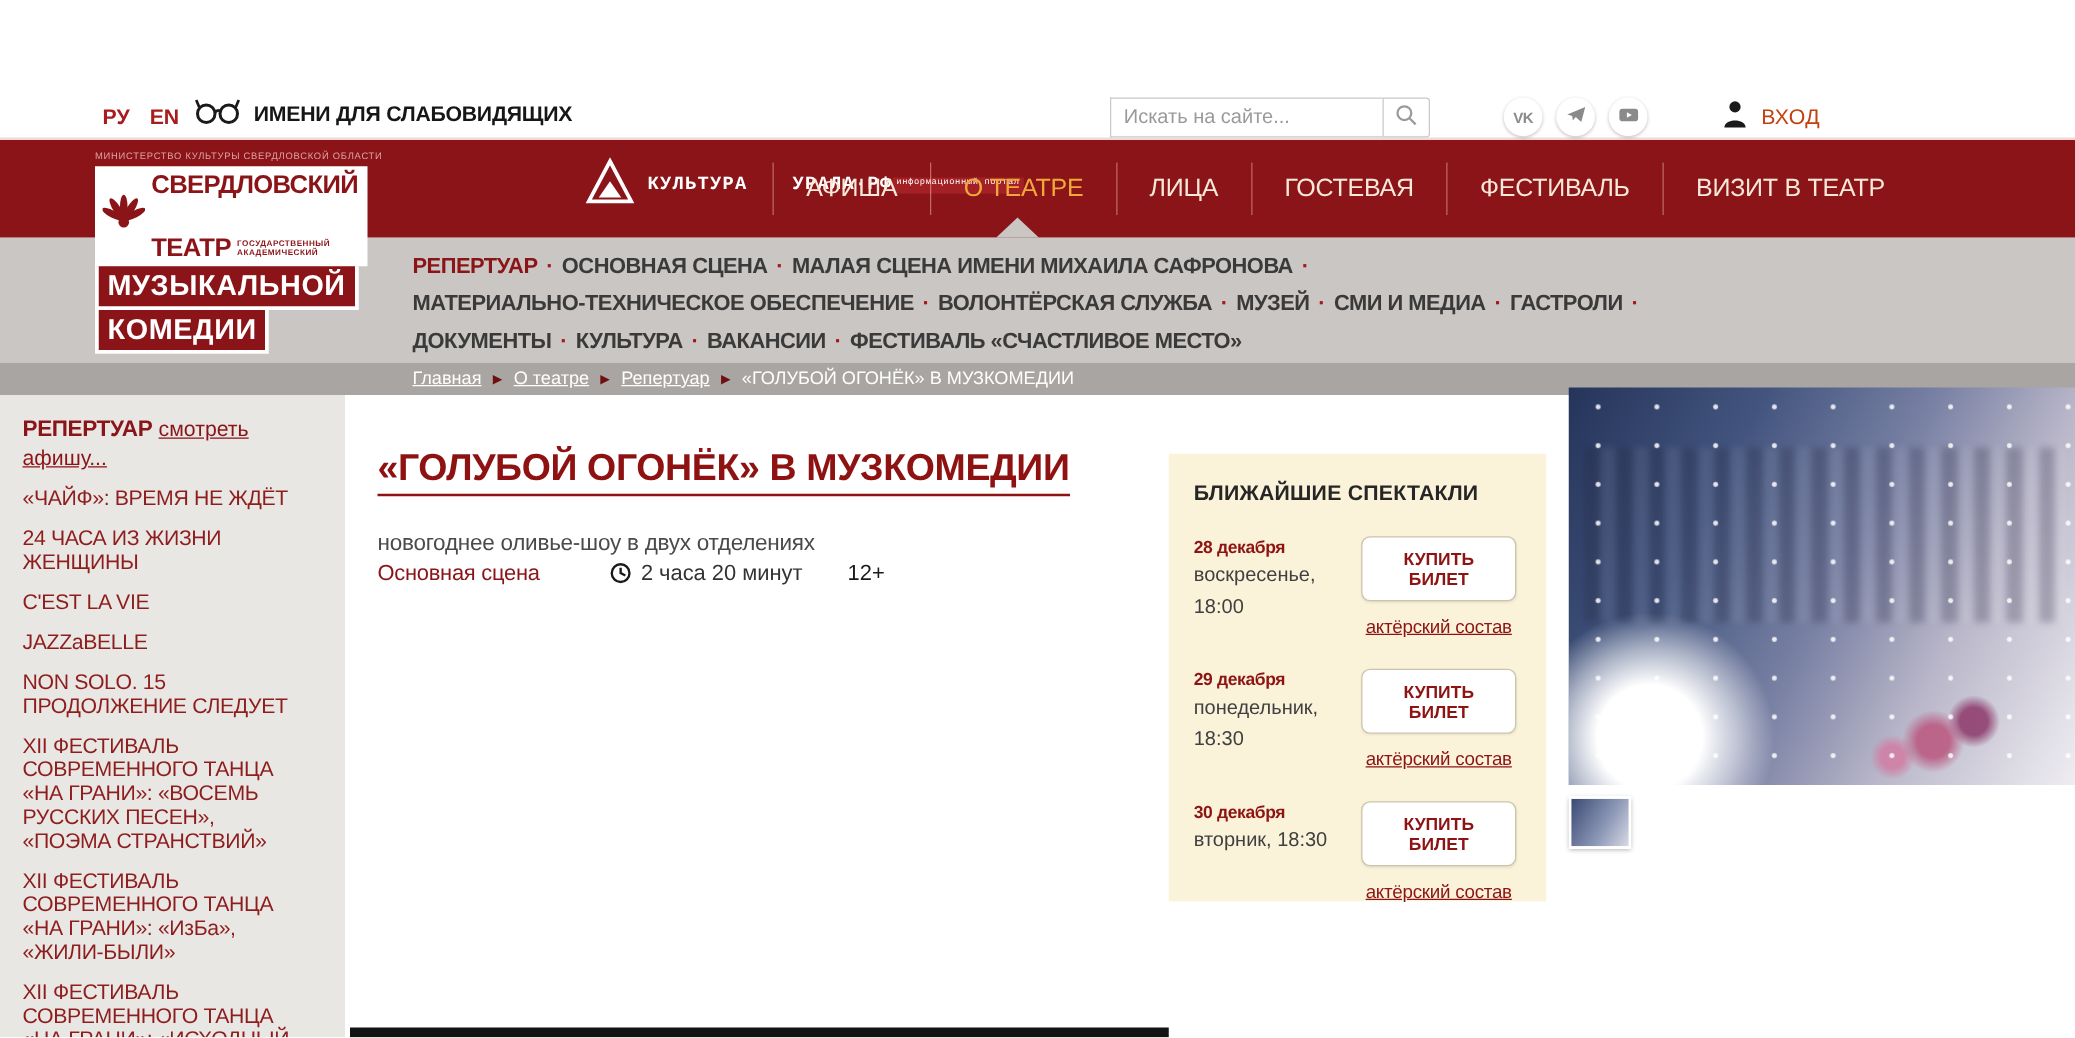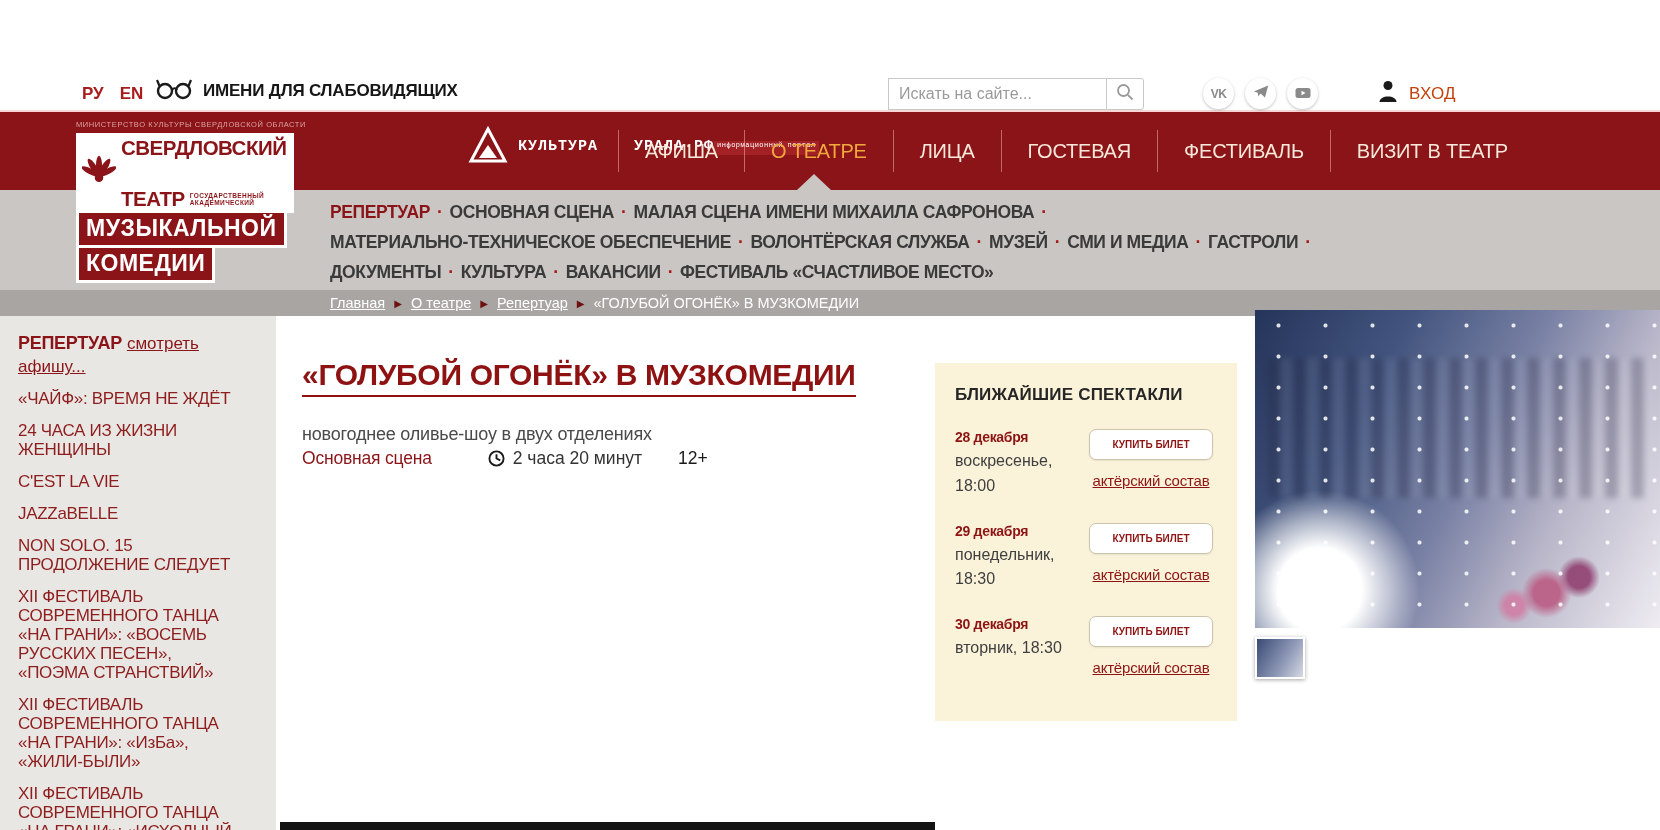--- a/index.html
+++ b/index.html
@@ -71,21 +71,21 @@
   .clock { margin-left:56px; display:flex; align-items:center; }
   .duration { margin-left:8px; color:#333; }
   .age { margin-left:36px; color:#1a1a1a; }
   
   .panel { position:absolute; left:935px; top:363px; width:302px; height:358px; background:#faf3da; padding:22px 20px; z-index:1; }
   .panel-head { font-weight:bold; font-size:17px; color:#262626; letter-spacing:0.2px; }
   .show-row { display:flex; justify-content:space-between; margin-top:24px; }
   .show-date { font-weight:bold; font-size:14px; color:#8e1414; letter-spacing:-0.3px; }
   .show-when { color:#404040; font-size:16px; line-height:1.55; margin-top:4px; }
   .show-right { width:132px; text-align:center; flex-shrink:0; }
-  .buy-btn { background:#fff; border:1px solid #cbc4ab; border-radius:7px; padding:9px 8px; width:124px; font-family:inherit; font-weight:bold; font-size:10px; color:#8e1414; cursor:pointer; box-shadow:0 1px 2px rgba(0,0,0,0.07); }
+  .buy-btn { background:#fff; border:1px solid #cbc4ab; border-radius:7px; padding:9px 8px; width:124px; font-family:inherit; font-weight:bold; font-size:14px; color:#8e1414; cursor:pointer; box-shadow:0 1px 2px rgba(0,0,0,0.07); }
   .cast-link { display:inline-block; margin-top:12px; font-size:15px; color:#8e1414; text-decoration:underline; cursor:pointer; letter-spacing:-0.2px; }
   
   .photo { position:absolute; left:1255px; top:310px; width:405px; height:318px; z-index:5; cursor:pointer;
     background:
       radial-gradient(circle at 16% 88%, #ffffff 0 42px, rgba(255,255,255,0.55) 70px, rgba(255,255,255,0) 100px),
       radial-gradient(circle at 72% 89%, rgba(186,91,130,0.9) 0 13px, rgba(186,91,130,0) 25px),
       radial-gradient(circle at 80% 84%, rgba(140,55,105,0.85) 0 11px, rgba(140,55,105,0) 21px),
       radial-gradient(circle at 64% 93%, rgba(210,120,160,0.8) 0 9px, rgba(210,120,160,0) 18px),
       linear-gradient(118deg, #25345a 0%, #43557f 28%, #7981a4 52%, #b9b6c9 72%, #efedf2 100%);
   }

